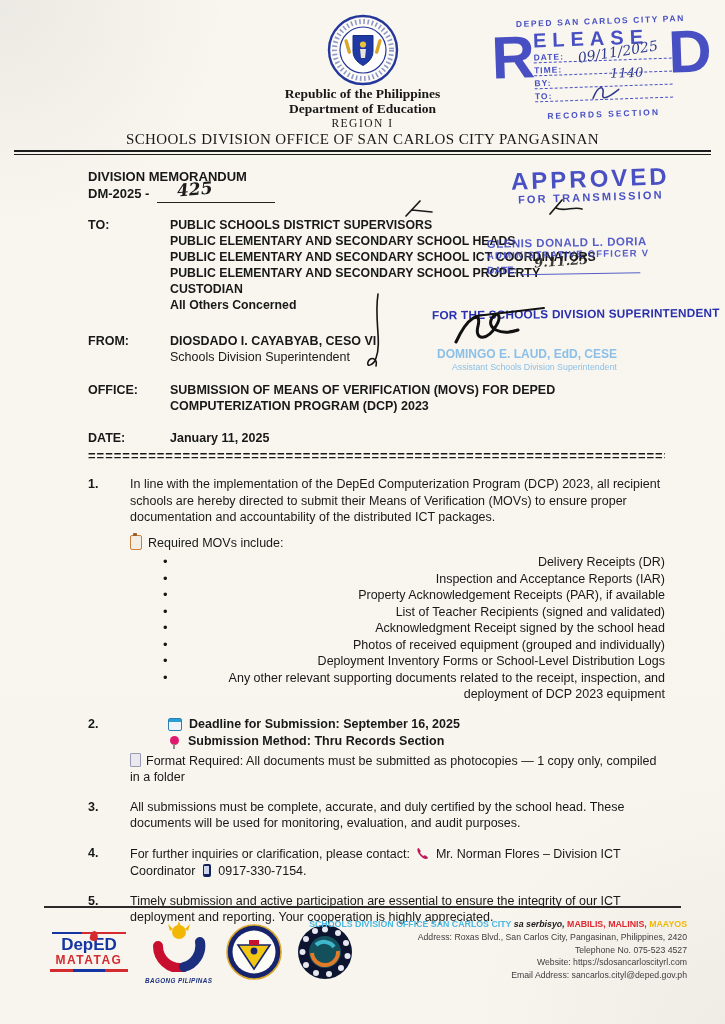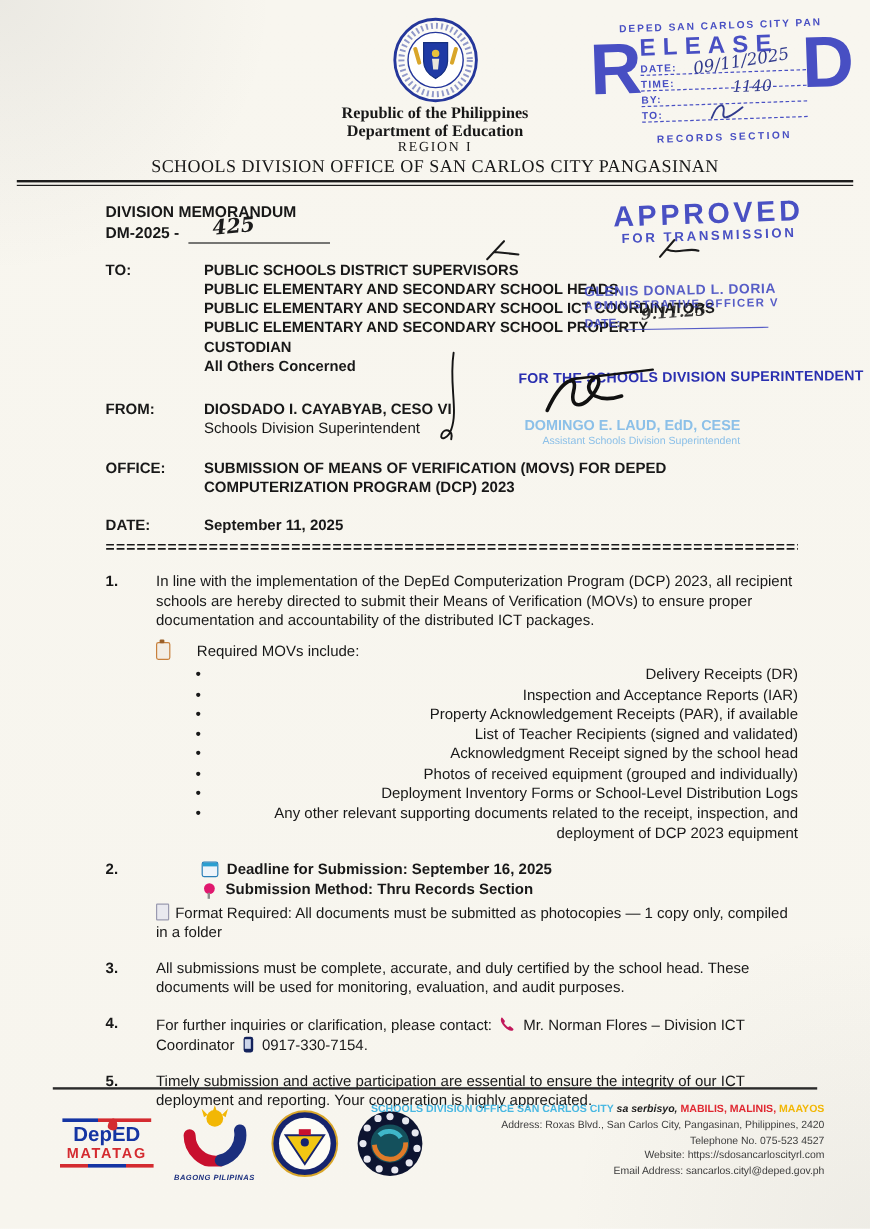--- a/index.html
+++ b/index.html
@@ -27,21 +27,21 @@
   .addr-line{font-weight:bold;font-size:12.3px;line-height:16px;white-space:nowrap;}
   .from-name{font-weight:bold;font-size:12.5px;line-height:16px;}
   .from-title{font-size:12.5px;line-height:16px;}
   .subj-text{font-weight:bold;font-size:12.5px;line-height:16px;width:440px;}
   .date-val{font-weight:bold;font-size:12.5px;line-height:16px;}
   .sep{margin-top:2px;font-weight:bold;font-size:13px;letter-spacing:1px;white-space:nowrap;overflow:hidden;width:100%;}
   .item{display:flex;margin-top:13px;}
   .item-num{width:42px;flex-shrink:0;font-weight:bold;font-size:12.5px;line-height:16.5px;}
   .item-body{width:535px;font-size:12.5px;line-height:16.5px;}
   .item-body b{font-weight:normal;}
-  .movs-head{margin-top:9px;display:flex;align-items:center;gap:22px;}
+  .movs-head{margin-top:9px;display:flex;align-items:center;gap:6px;}
   .movs-list{margin:3px 0 0 0;padding:0 0 0 48px;list-style:none;text-align:right;}
   .movs-list li{position:relative;line-height:16.5px;}
   .movs-list li::before{content:"•";position:absolute;left:-15px;font-size:13px;}
   .i2-line{display:flex;align-items:center;gap:7px;font-weight:bold;line-height:17.5px;padding-left:38px;}
   .i2-fmt{margin:0;line-height:16.5px;}
   
   .ic-clip{display:inline-block;width:10px;height:13px;background:#f3ede4;border:1.6px solid #c8803c;border-radius:2px;position:relative;flex-shrink:0;}
   .ic-clip::before{content:"";position:absolute;left:2px;top:-3px;width:4px;height:3px;background:#9a5f28;border-radius:1px;}
   .ic-cal{display:inline-block;width:12px;height:11px;background:#eef4fa;border:1.4px solid #2a7fb8;border-radius:2px;position:relative;flex-shrink:0;}
   .ic-cal::before{content:"";position:absolute;left:0;top:0;right:0;height:3px;background:#2a9fd0;}
@@ -212,21 +212,21 @@
       </div>
     </div>
 
     <div class="row" style="margin-top:17px;">
       <div class="row-label">OFFICE:</div>
       <div class="subj-text">SUBMISSION OF MEANS OF VERIFICATION (MOVS) FOR DEPED COMPUTERIZATION PROGRAM (DCP) 2023</div>
     </div>
 
     <div class="row" style="margin-top:16px;">
       <div class="row-label">DATE:</div>
-      <div class="date-val">September 11, 2025</div>
+      <div class="date-val">January 11, 2025</div>
     </div>
 
     <div class="sep">======================================================================</div>
 
     <div class="item">
       <div class="item-num">1.</div>
       <div class="item-body">
         <p style="margin:0;"><span>In line with the implementation of the </span><b>DepEd Computerization Program (DCP) 2023</b><span>, all recipient schools are hereby directed to submit their </span><b>Means of Verification (MOVs)</b><span> to ensure proper documentation and accountability of the distributed ICT packages.</span></p>
         <div class="movs-head">
           <span class="ic-clip"></span>

